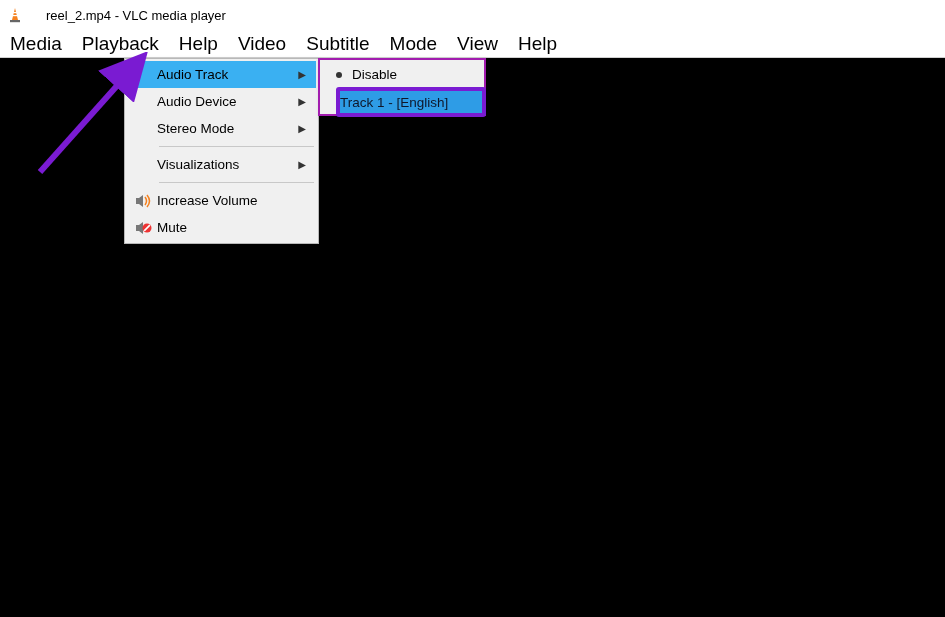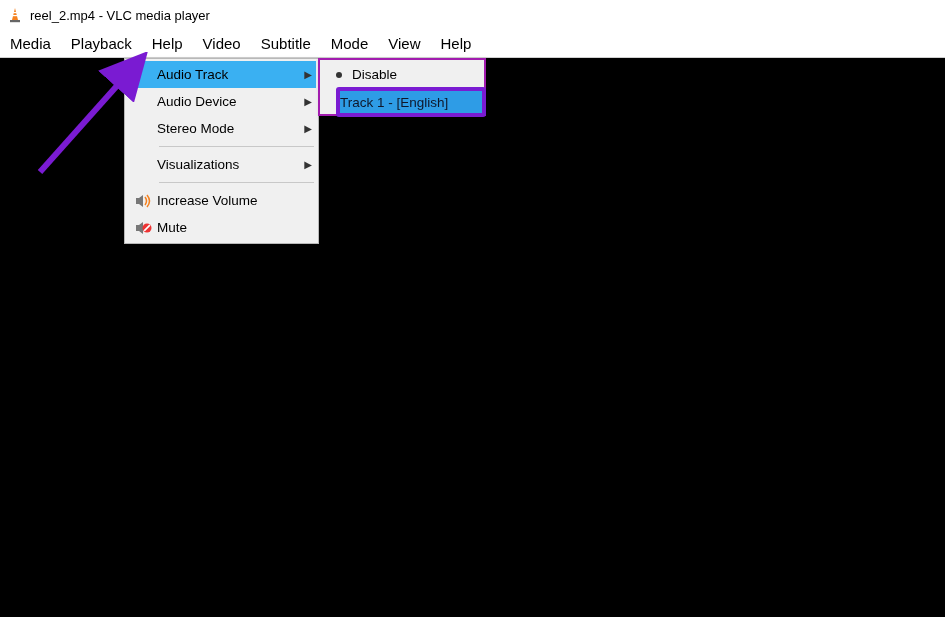--- a/index.html
+++ b/index.html
@@ -14,21 +14,21 @@
       background: #000;
       position: relative;
       overflow: hidden;
     }
     .titlebar {
       height: 30px;
       background: #fff;
       display: flex;
       align-items: center;
       padding: 0 8px;
-      gap: 8px;
+      gap: 24px;
     }
     .vlc-cone {
       display: inline-block;
       width: 14px;
       height: 16px;
       position: relative;
     }
     .title-text {
       font-size: 13px;
       color: #000;
@@ -37,21 +37,21 @@
       height: 28px;
       background: #fff;
       display: flex;
       align-items: stretch;
       border-bottom: 1px solid #d0d0d0;
     }
     .menubar-item {
       display: flex;
       align-items: center;
       padding: 0 10px;
-      font-size: 15px;
+      font-size: 19px;
       color: #000;
       cursor: default;
     }
     .video-area {
       position: absolute;
       top: 58px;
       left: 0;
       right: 0;
       bottom: 0;
       background: #000;
@@ -63,21 +63,21 @@
       width: 195px;
       background: #f0f0f0;
       border: 1px solid #b8b8b8;
       box-shadow: 2px 2px 4px rgba(0,0,0,0.25);
       padding: 2px;
     }
     .dropdown-item {
       display: flex;
       align-items: center;
       height: 27px;
-      padding: 0 4px 0 4px;
+      padding: 0 10px 0 4px;
       font-size: 13.5px;
       color: #000;
       position: relative;
     }
     .dropdown-item.highlight {
       background: #3ab0f2;
       color: #000;
     }
     .dropdown-icon-slot {
       width: 26px;

